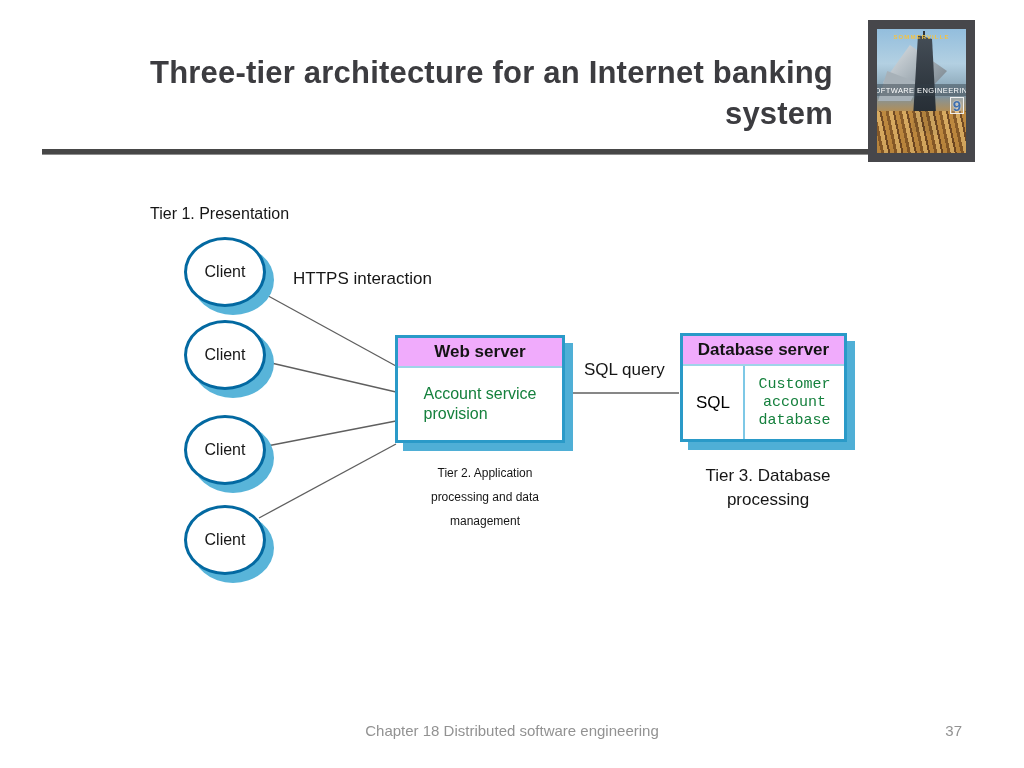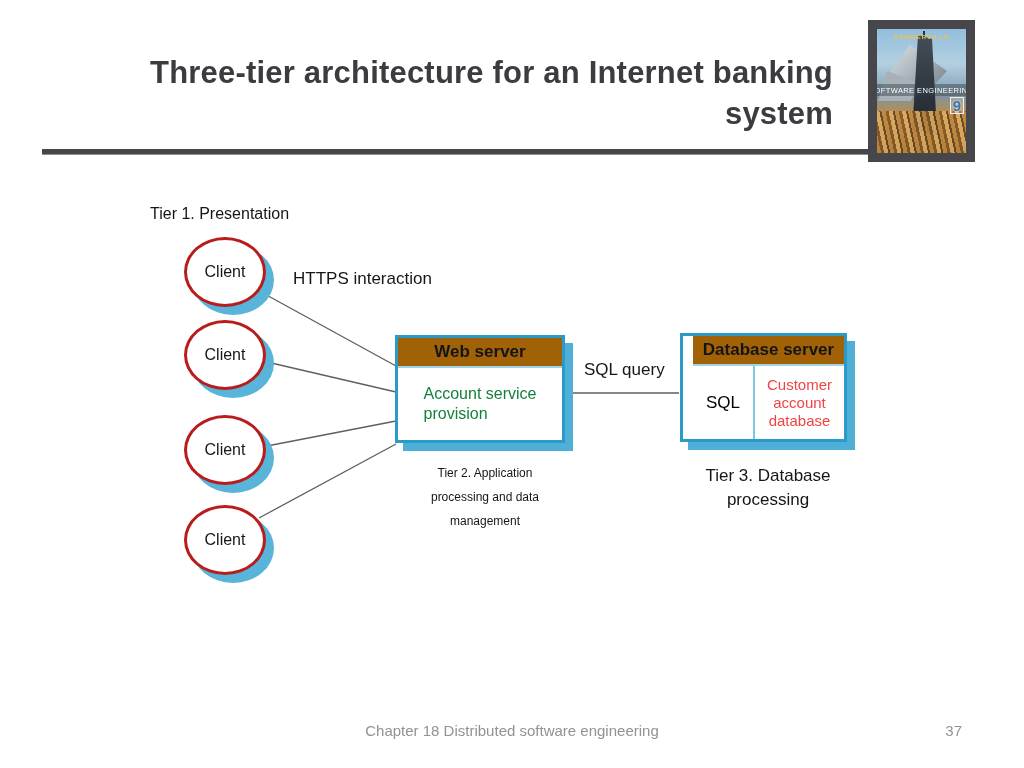--- a/index.html
+++ b/index.html
@@ -64,55 +64,55 @@
   .https-label { left:281px; top:269px; font-size:17px;margin-left:12px; }
   .sql-label   { left:584px; top:360px; font-size:17px; }
 
   .client { position:absolute; width:90px; height:78px; }
   .client .shadow {
     position:absolute; left:8px; top:8px; width:82px; height:70px;
     border-radius:50%; background:#58b4d9;
   }
   .client .body {
     position:absolute; left:0; top:0; width:82px; height:70px; box-sizing:border-box;
-    border-radius:50%; background:#ffffff; border:3px solid #b91c1c;
+    border-radius:50%; background:#ffffff; border:3px solid #0369a1;
     display:flex; align-items:center; justify-content:center;
     font-size:16px; color:#161616;
   }
   .c1 { left:184px; top:237px; }
   .c2 { left:184px; top:320px; }
   .c3 { left:184px; top:415px; }
   .c4 { left:184px; top:505px; }
 
   .connectors { position:absolute; left:0; top:0; pointer-events:none; }
 
   .server-box {
     position:absolute; box-sizing:border-box; background:#ffffff;
     border:3px solid #2a9ac8; box-shadow:8px 8px 0 #4fafd6;
   }
   .web-box { left:395px; top:335px; width:170px; height:108px; }
-  .db-box  { left:680px; top:333px; width:167px; height:109px;padding-left:10px; }
+  .db-box  { left:680px; top:333px; width:167px; height:109px; }
   .server-head {
-    height:28px; background:#a16207; border-bottom:2px solid #9fd4e8;
+    height:28px; background:#f0abfc; border-bottom:2px solid #9fd4e8;
     display:flex; align-items:center; justify-content:center;
     font-weight:bold; font-size:17px; color:#141414;
   }
   .server-body {
     display:flex; align-items:center; justify-content:center; text-align:left;
     font-size:16px; color:#15803d; line-height:20px; white-space:pre-line;
   }
   .web-box .server-body { height:72px; }
   .db-body { display:flex; height:73px; }
   .db-sql {
     width:60px; border-right:2px solid #7ec8e6; display:flex; align-items:center;
     justify-content:center; font-size:17px; color:#000000;
   }
   .db-cust {
     flex:1; display:flex; align-items:center; justify-content:center; text-align:center;
-    font-size:15px; line-height:18px; color:#ef4444; white-space:pre-line;
+    font-size:15px; line-height:18px; color:#15803d; white-space:pre-line;font-family:Liberation Mono, monospace;
   }
 
   
   .footer {
     position:absolute; left:0; top:722px; width:100%; text-align:center;
     font-size:15px; color:#929292;
   }
   .page-num { position:absolute; top:722px; right:62px; font-size:15px; color:#929292; }
 </style>
 </head>

